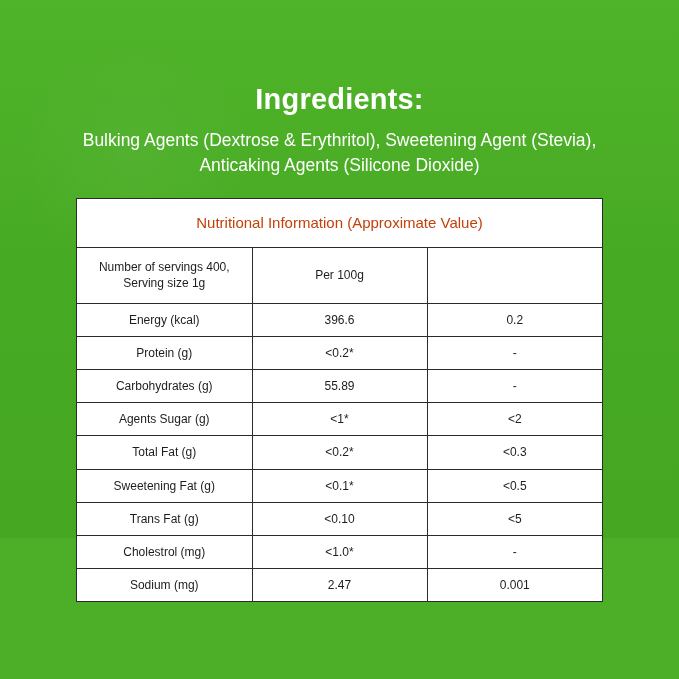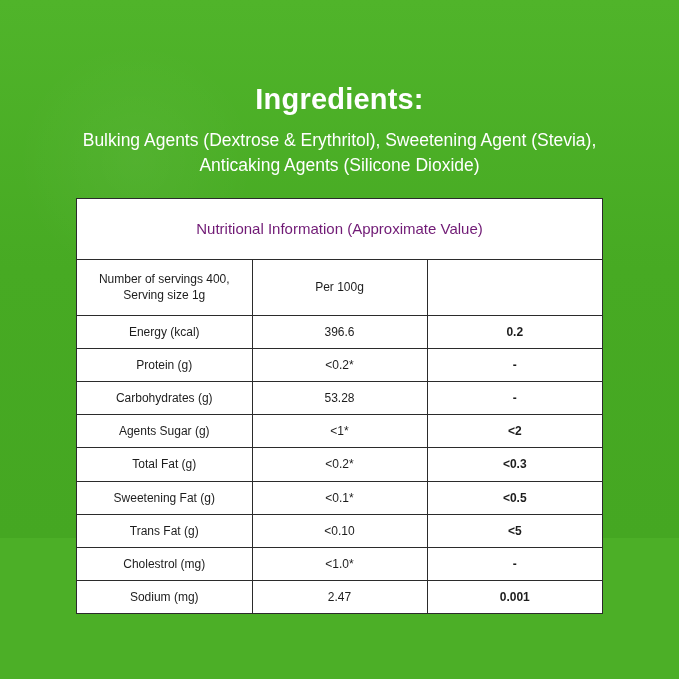--- a/index.html
+++ b/index.html
@@ -65,34 +65,33 @@
     color: #1d1d1d;
     text-align: center;
     vertical-align: middle;
     padding: 8px 4px;
     line-height: 1.35;
   }
   table.nutri tr.header-row td {
     border: none;
     border-bottom: 1px solid #2b2b2b;
     font-size: 15px;
-    padding: 20px 6px;
-    color: #701a75;
+    padding: 14px 6px;
+    color: #c2410c;
   }
   table.nutri td.col-label {
     width: 38%;
     border-left: none;
   }
   table.nutri td.col-v1 {
     width: 31%;
   }
   table.nutri td.col-v2 {
     width: 31%;
     border-right: none;
-    font-weight: bold;
   }
   table.nutri tr:last-child td {
     border-bottom: none;
   }
   .serving-cell {
     padding-top: 11px !important;
     padding-bottom: 11px !important;
     margin-left: 28px;
   }
   .serving-line {
@@ -129,21 +128,21 @@
           <td class="col-v1">396.6</td>
           <td class="col-v2">0.2</td>
         </tr>
         <tr>
           <td class="col-label">Protein (g)</td>
           <td class="col-v1">&lt;0.2*</td>
           <td class="col-v2">-</td>
         </tr>
         <tr>
           <td class="col-label">Carbohydrates (g)</td>
-          <td class="col-v1">53.28</td>
+          <td class="col-v1">55.89</td>
           <td class="col-v2">-</td>
         </tr>
         <tr>
           <td class="col-label">Agents Sugar (g)</td>
           <td class="col-v1">&lt;1*</td>
           <td class="col-v2">&lt;2</td>
         </tr>
         <tr>
           <td class="col-label">Total Fat (g)</td>
           <td class="col-v1">&lt;0.2*</td>

